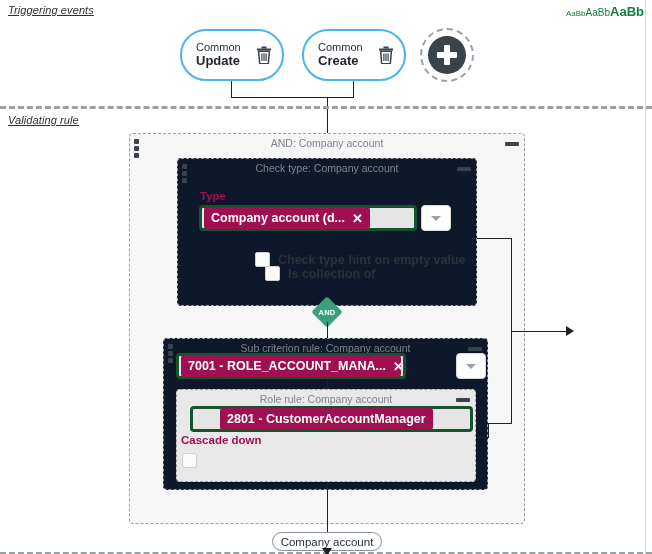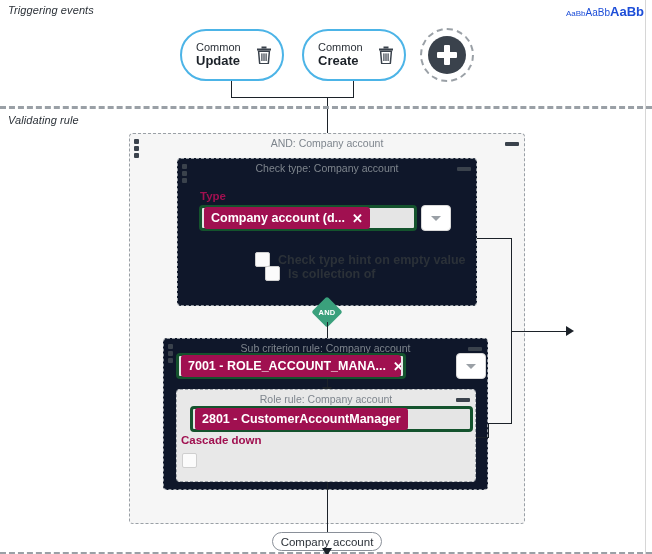--- a/index.html
+++ b/index.html
@@ -25,28 +25,29 @@
     height: 0;
     border-top: 3px dashed #9aa0a6;
   }
   .lane-label {
     position: absolute;
     font-style: italic;
     font-size: 11px;
     color: #2b3138;
     white-space: nowrap;
     letter-spacing: .1px;
+    text-decoration: underline;
   }
 
   
   .fontsizer {
     position: absolute;
     right: 8px;
     top: 3px;
-    color: #1d4ed8;
+    color: #15803d;
     white-space: nowrap;
     line-height: 1;
     cursor: pointer;
   }
   .fontsizer span { vertical-align: baseline; }
   .fs1 { font-size: 8px; }
   .fs2 { font-size: 10px; }
   .fs3 { font-size: 13px; font-weight: bold; }
 
   
@@ -475,21 +476,21 @@
   </div>
 
   <div class="vline" style="left:327px; top:379px; height:10px;"></div>
   <div class="arrowdown" style="left:322px; top:387px;"></div>
 
   <div class="panel panel-l2" style="left:176px; top:389px; width:300px; height:93px;">
     <div class="panel-title">Role rule: Company account</div>
     <div class="collapse"></div>
   </div>
 
-  <div class="select" style="left:190px; top:406px; width:283px;">
+  <div class="select" style="left:190px; top:406px; width:283px;padding-left:25px;">
     <div class="chip" style="max-width:254px;">
       <span>2801 - CustomerAccountManager</span>
     </div>
   </div>
 
   <div class="field-label" style="left:181px; top:434px;">Cascade down</div>
 
   <div class="checkrow" style="left:182px; top:453px;">
     <span class="cbox"></span>
   </div>

